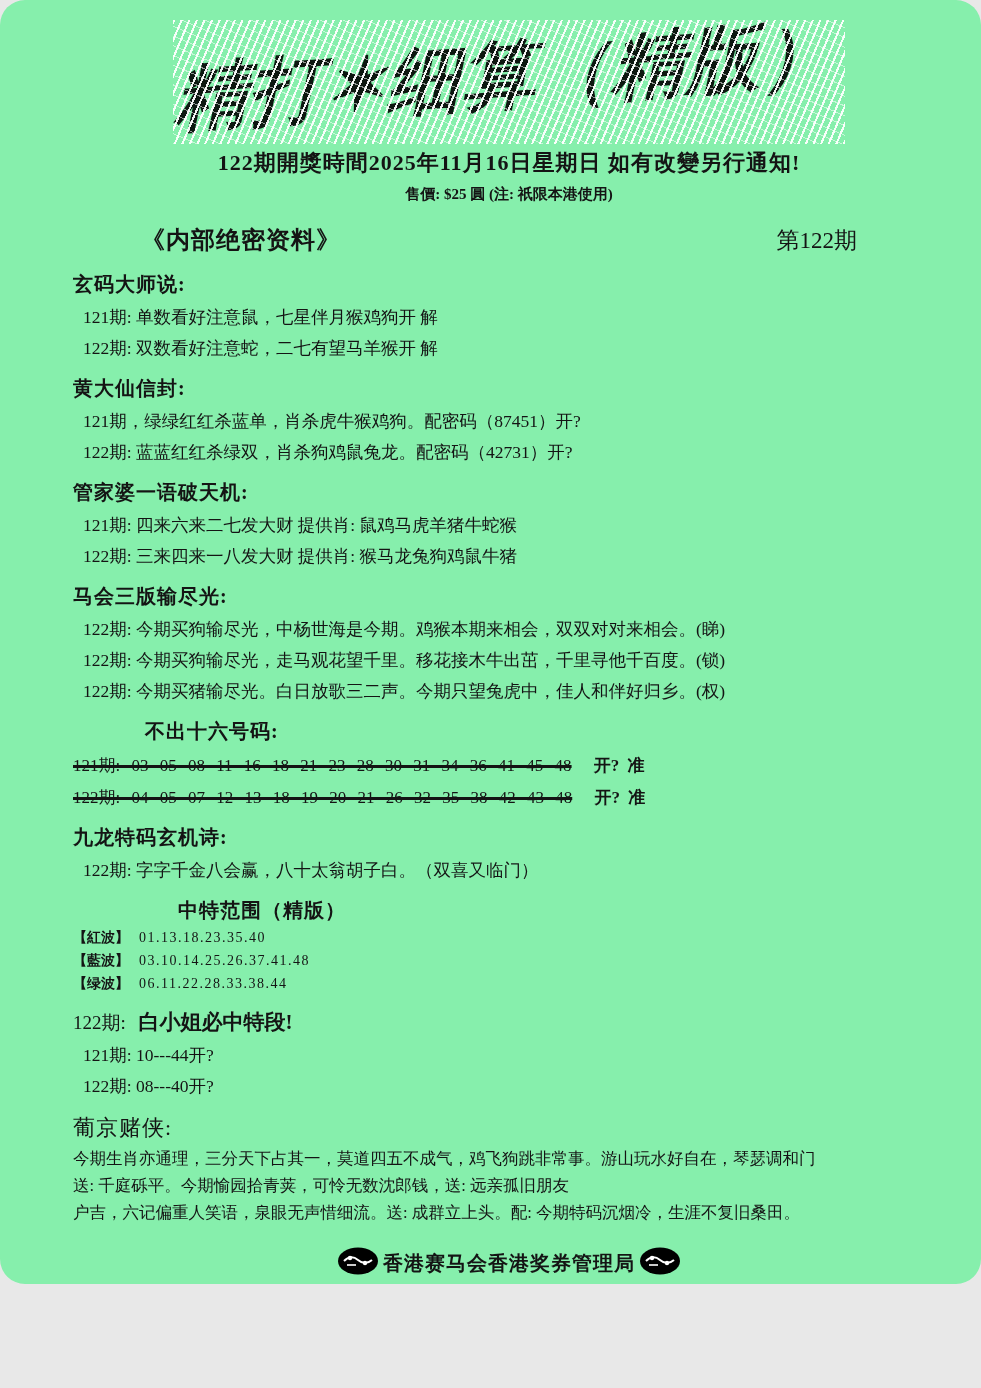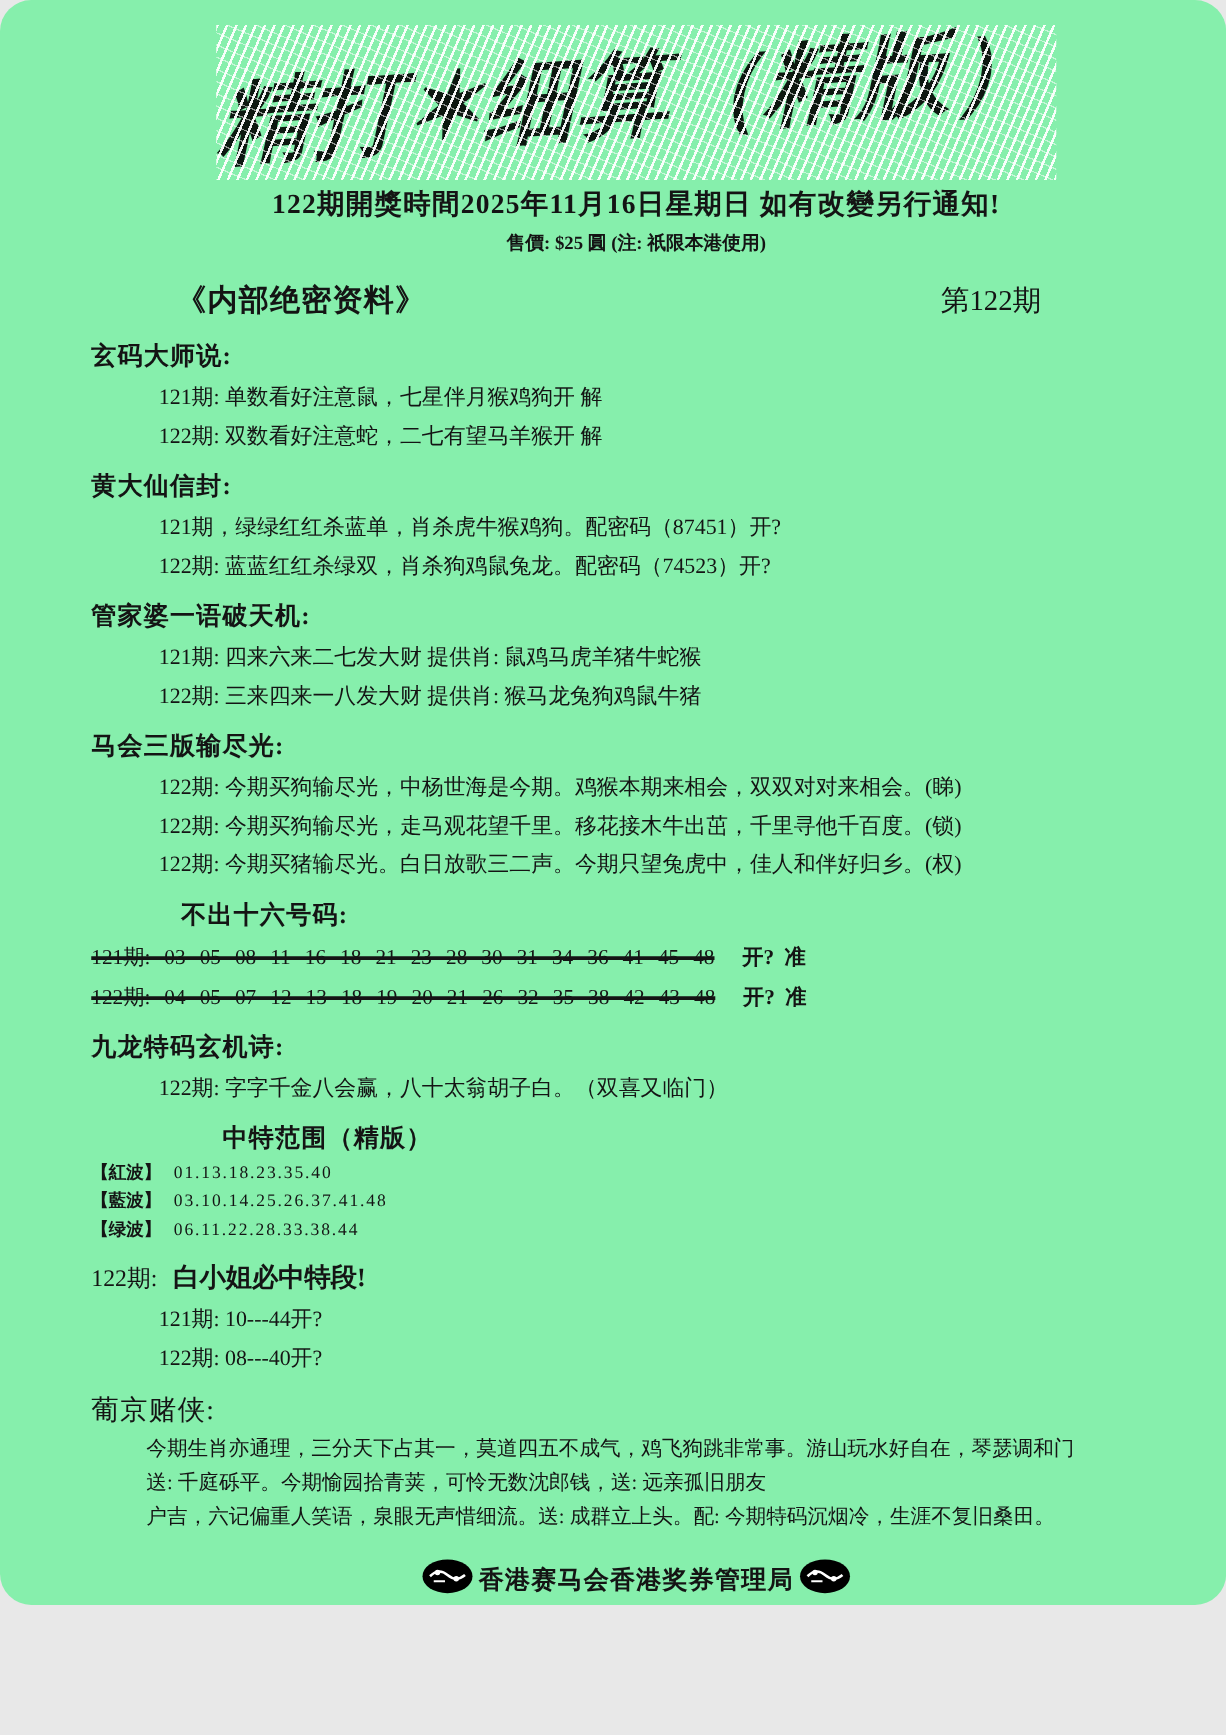--- a/index.html
+++ b/index.html
@@ -20,27 +20,27 @@
   .masthead-scratch{
     position:absolute;inset:-6px;pointer-events:none;
     background:
       repeating-linear-gradient(113deg, rgba(255,255,255,.95) 0 2px, rgba(255,255,255,0) 2px 7px),
       repeating-linear-gradient(23deg, rgba(255,255,255,.55) 0 1px, rgba(255,255,255,0) 1px 9px);
   }
   .draw-notice{text-align:center;font-size:22px;font-weight:bold;margin-top:10px;letter-spacing:1px;}
   .price-note{text-align:center;font-size:15px;font-weight:bold;margin-top:7px;}
   
   .doc-header{display:flex;justify-content:space-between;align-items:flex-end;
-    margin:20px 112px 0 68px;}
+    margin:20px 88px 0 68px;}
   .doc-title{font-size:24px;font-weight:bold;letter-spacing:1px;}
   .issue-no{font-size:23px;}
   
   .sec{margin-top:15px;}
   .sec-title{font-size:20px;font-weight:bold;letter-spacing:1px;}
-  .sec-line{font-size:17.5px;margin-top:7px;padding-left:10px;white-space:nowrap;margin-left:44px;}
+  .sec-line{font-size:17.5px;margin-top:7px;padding-left:10px;white-space:nowrap;}
   .indent1{margin-left:72px;}
   .indent2{margin-left:105px;}
   .strike-row{font-size:17px;margin-top:9px;white-space:nowrap;}
   .strike{text-decoration:line-through;text-decoration-thickness:3px;word-spacing:7px;}
   .strike-suffix{margin-left:18px;font-weight:bold;word-spacing:4px;}
   .wave-row{font-size:14px;margin-top:5px;}
   .wave-label{font-weight:bold;margin-right:10px;}
   .wave-numbers{letter-spacing:1.5px;}
   .bx-header{margin-top:14px;font-size:19px;}
   .bx-prefix{margin-right:8px;}
@@ -75,21 +75,21 @@
 
   <div class="sec">
     <div class="sec-title">玄码大师说:</div>
     <div class="sec-line">121期: 单数看好注意鼠，七星伴月猴鸡狗开 解</div>
     <div class="sec-line">122期: 双数看好注意蛇，二七有望马羊猴开 解</div>
   </div>
 
   <div class="sec">
     <div class="sec-title">黄大仙信封:</div>
     <div class="sec-line">121期，绿绿红红杀蓝单，肖杀虎牛猴鸡狗。配密码（87451）开?</div>
-    <div class="sec-line">122期: 蓝蓝红红杀绿双，肖杀狗鸡鼠兔龙。配密码（74523）开?</div>
+    <div class="sec-line">122期: 蓝蓝红红杀绿双，肖杀狗鸡鼠兔龙。配密码（42731）开?</div>
   </div>
 
   <div class="sec">
     <div class="sec-title">管家婆一语破天机:</div>
     <div class="sec-line">121期: 四来六来二七发大财 提供肖: 鼠鸡马虎羊猪牛蛇猴</div>
     <div class="sec-line">122期: 三来四来一八发大财 提供肖: 猴马龙兔狗鸡鼠牛猪</div>
   </div>
 
   <div class="sec">
     <div class="sec-title">马会三版输尽光:</div>

